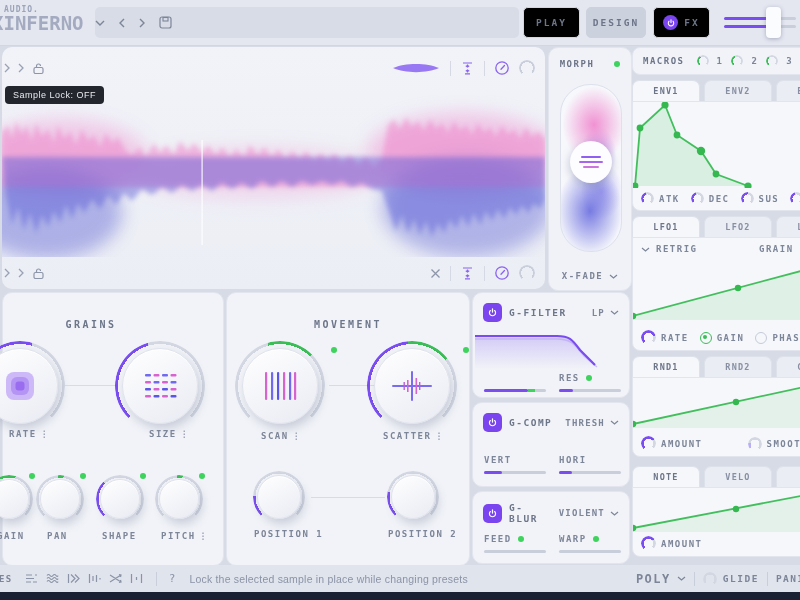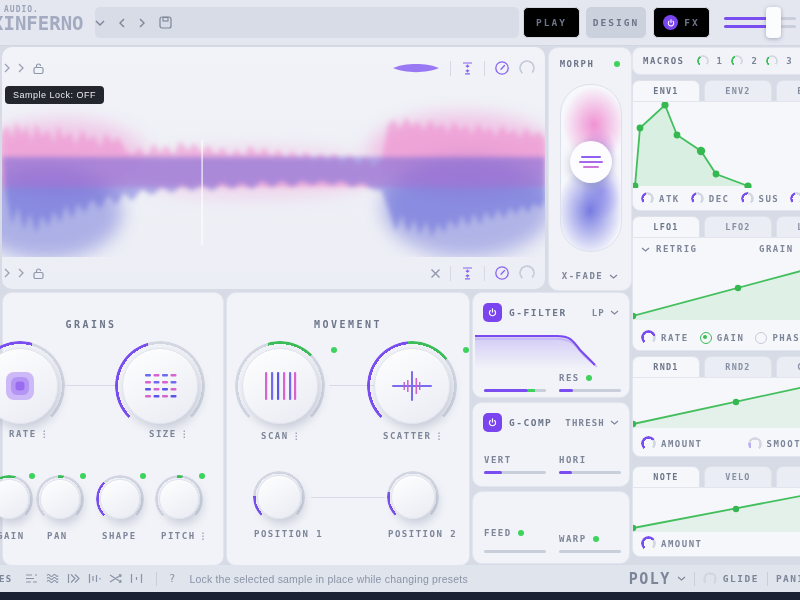--- a/index.html
+++ b/index.html
@@ -540,21 +540,36 @@
     </span>
   <div class="prow" style="left:86px;top:52px;">
       <span class="lbl">HORI</span>
     </div>
   <span class="track" style="left:86px;top:68px;">
       <span class="fillp" style="width:13px;"></span>
     </span>
 </div>
 
 <div class="fxpanel" style="top:491px;height:73px;">
-  <div class="prow" style="left:11px;top:36px;">
+  <div class="fxhead">
+    <span class="pwr">
+      <svg width="9" height="9" viewBox="0 0 10 10">
+          <path d="M5 1v3.5" stroke="#fff" stroke-width="1.4" stroke-linecap="round"></path>
+          <path d="M2.6 2.8a3.4 3.4 0 1 0 4.8 0" fill="none" stroke="#fff" stroke-width="1.3" stroke-linecap="round"></path>
+        </svg>
+    </span>
+    <span class="fxname">G-BLUR</span>
+    <span class="fxmode">
+      <span>VIOLENT</span>
+      <svg width="9" height="5" viewBox="0 0 9 5">
+          <path d="M1 1l3.5 3L8 1" fill="none" stroke="#7d8598" stroke-width="1.2"></path>
+        </svg>
+    </span>
+  </div>
+  <div class="prow" style="left:11px;top:42px;">
       <span class="lbl">FEED</span>
       <span class="gdot"></span>
     </div>
   <span class="track" style="left:11px;top:58px;"></span>
   <div class="prow" style="left:86px;top:42px;">
       <span class="lbl">WARP</span>
       <span class="gdot"></span>
     </div>
   <span class="track" style="left:86px;top:58px;"></span>
 </div>
@@ -588,21 +603,21 @@
   </span>
   <span class="ic" style="margin-left:7px;">
     <svg width="13" height="11" viewBox="0 0 13 11" stroke="#8b93a6" stroke-width="1.2">
         <path d="M1.5 1v9M6.5 4v3M11.5 1v9"></path>
       </svg>
   </span>
   <span class="sdiv" style="margin-left:12px;"></span>
   <span style="font-size:11px;color:#8b93a6;margin-left:4px;">?</span>
   <span style="font-size:10.5px;margin-left:14px;color:#8b93a6;font-family:'Liberation Sans',sans-serif;letter-spacing:.2px;">Lock the selected sample in place while changing presets</span>
   <span style="margin-left:auto;display:flex;align-items:center;margin-right:-12px;">
-    <span class="lbl" style="font-size:15px">POLY</span>
+    <span class="lbl" style="font-size:12px">POLY</span>
     <svg width="9" height="5" viewBox="0 0 9 5" style="margin-left:6px">
         <path d="M1 1l3.5 3L8 1" fill="none" stroke="#7d8598" stroke-width="1.2"></path>
       </svg>
     <span class="sdiv"></span>
     <span class="ring" style="width:14px;height:14px;--a:#c9cedb;--p:0%;--t:2.5px;"></span>
     <span class="lbl" style="font-size:9.5px;margin-left:6px;">GLIDE</span>
     <span class="sdiv"></span>
     <span class="lbl" style="font-size:9.5px;white-space:nowrap;">PANIC</span>
   </span>
 </footer>

